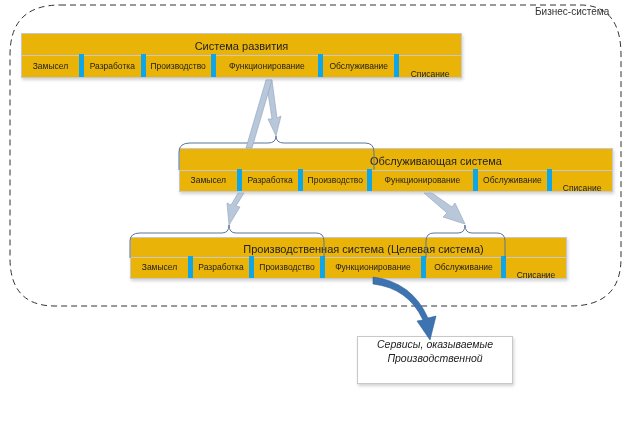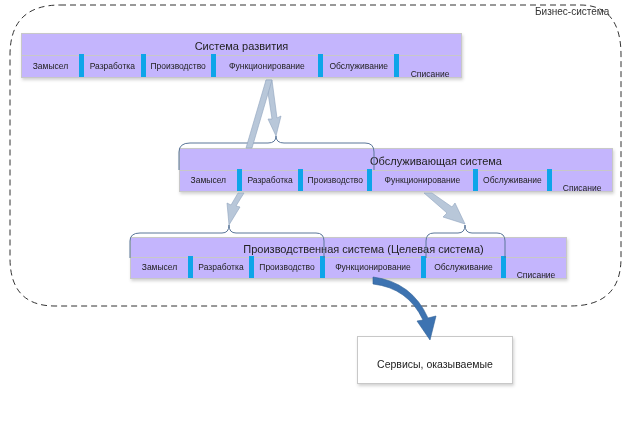--- a/index.html
+++ b/index.html
@@ -1,24 +1,24 @@
 <!DOCTYPE html>
 <html><head>
 <meta charset="utf-8">
 <style>
   html,body{margin:0;padding:0;background:#fff;}
   body{width:626px;height:445px;position:relative;overflow:hidden;font-family:"Liberation Sans",sans-serif;color:#222;}
   svg.bg{position:absolute;left:0;top:0;}
-  .tbl{position:absolute;background:#c4b5fd;border:1px solid #c8c8c8;box-shadow:1px 2px 3px rgba(0,0,0,0.18);box-sizing:border-box;}
+  .tbl{position:absolute;background:#eab308;border:1px solid #c8c8c8;box-shadow:1px 2px 3px rgba(0,0,0,0.18);box-sizing:border-box;}
   .tbl .hdr{position:absolute;left:0;right:0;top:0;border-bottom:1px solid #c8c8c8;font-size:11px;text-align:center;box-sizing:border-box;}
   .tbl .cells{position:absolute;left:0;right:0;bottom:0;display:flex;}
   .tbl .cell{border-right:5px solid #0ea5e9;font-size:8.5px;display:flex;align-items:center;justify-content:center;box-sizing:border-box;white-space:nowrap;}
   .tbl .cell:last-child{border-right:none;margin-top:16px;}
   .label{position:absolute;font-size:10px;color:#333;}
-  .svcbox{position:absolute;left:357px;top:336px;width:156px;height:48px;background:#fff;border:1px solid #c8c8c8;box-shadow:1px 2px 3px rgba(0,0,0,0.18);box-sizing:border-box;font-size:10.5px;text-align:center;line-height:14px;padding-top:20px;}
+  .svcbox{position:absolute;left:357px;top:336px;width:156px;height:48px;background:#fff;border:1px solid #c8c8c8;box-shadow:1px 2px 3px rgba(0,0,0,0.18);box-sizing:border-box;font-size:10.5px;text-align:center;line-height:14px;padding-top:0;font-style:italic;}
   svg.fg{position:absolute;left:0;top:0;pointer-events:none;}
 </style>
 </head>
 <body>
 
 <svg class="bg" width="626" height="445">
   <path d="M60,5 L580,5 Q621,5 621,55 L621,258 Q621,306 570,306 L55,306 Q10,306 10,258 L10,55 Q10,5 60,5 Z" fill="none" stroke="#333" stroke-width="1" stroke-dasharray="6,4"></path>
 </svg>
 
 <div class="label" style="left:507px;top:6px;margin-left:28px;">Бизнес-система</div>
@@ -54,20 +54,21 @@
     <div class="cell" style="width:61px">Разработка</div>
     <div class="cell" style="width:71px">Производство</div>
     <div class="cell" style="width:101px">Функционирование</div>
     <div class="cell" style="width:80px">Обслуживание</div>
     <div class="cell" style="width:60px">Списание</div>
   </div>
 </div>
 
 <div class="svcbox">
   <div>Сервисы, оказываемые</div>
+  <div>Производственной</div>
 </div>
 
 <svg class="fg" width="626" height="445">
 
   <path d="M179,170 L179,152 Q179,143 190,143 L268,143 Q276,143 276,136 Q276,143 284,143 L365,143 Q374,143 374,152 L374,170" fill="none" stroke="#5a7699" stroke-width="1"></path>
 
   <path d="M130,258 L130,241 Q130,233 140,233 L222,233 Q229,233 229,225 Q229,233 236,233 L316,233 Q324,233 324,241 L324,258" fill="none" stroke="#5a7699" stroke-width="1"></path>
 
   <path d="M426,258 L426,241 Q426,233 434,233 L458,233 Q465,233 465,225 Q465,233 472,233 L497,233 Q505,233 505,241 L505,258" fill="none" stroke="#5a7699" stroke-width="1"></path>
 

